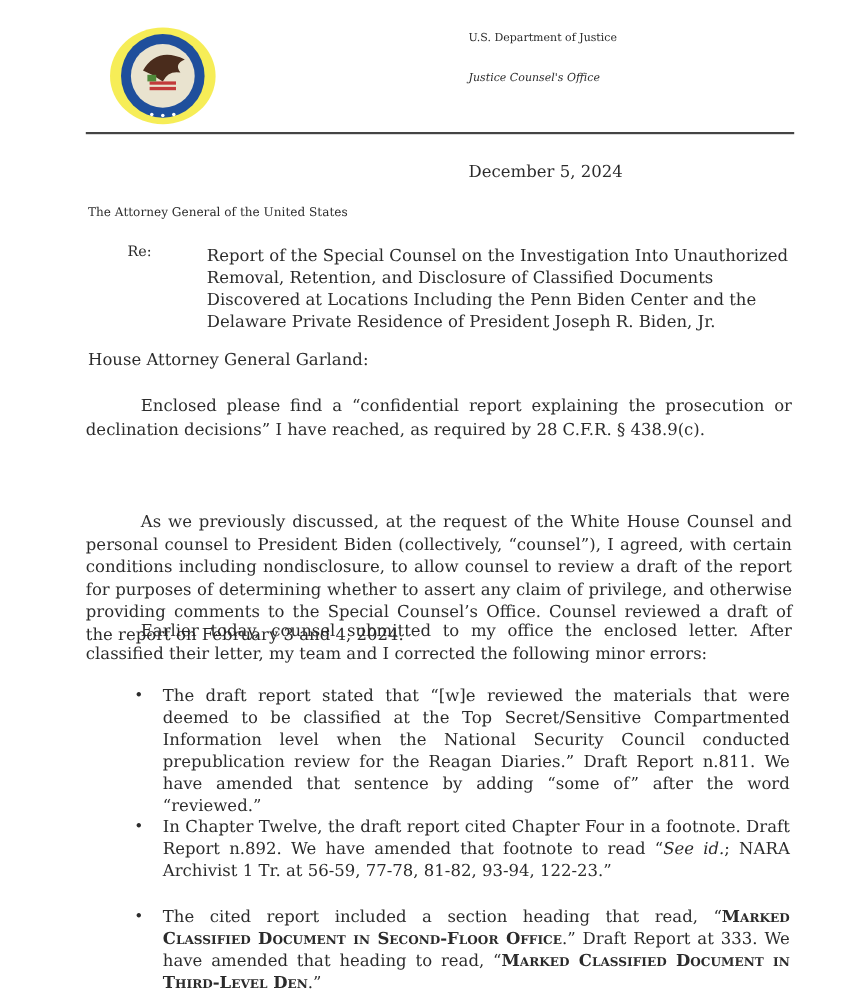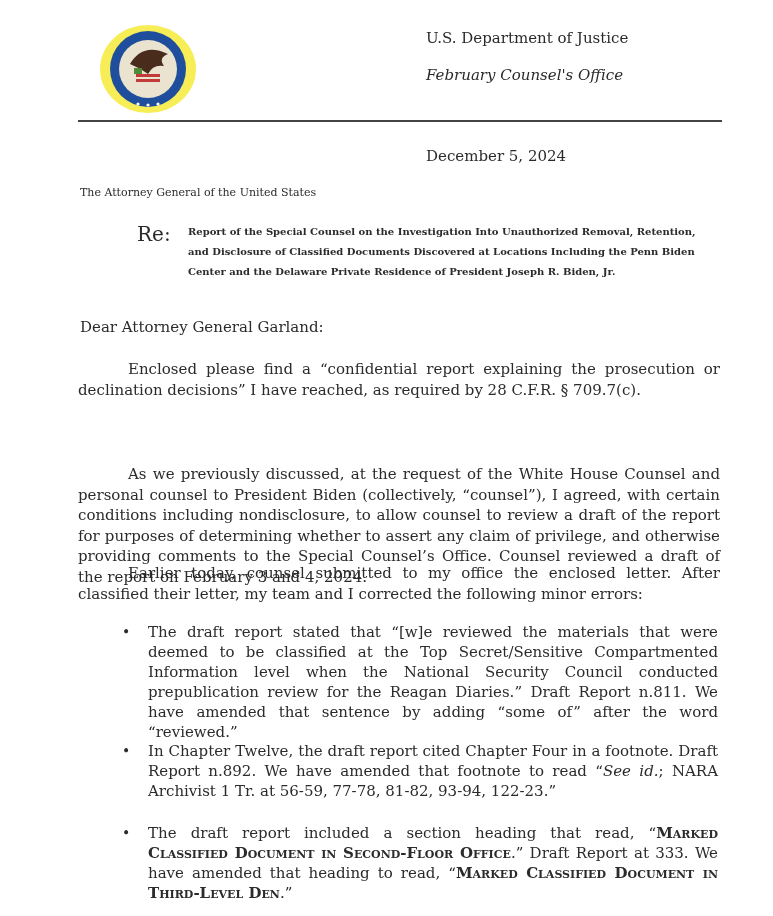--- a/index.html
+++ b/index.html
@@ -5,29 +5,29 @@
   html, body { margin:0; padding:0; }
   body {
     width:773px; height:916px; overflow:hidden; position:relative;
     background:#ffffff; color:#2b2b2b;
     font-family:"DejaVu Serif","Liberation Serif",serif;
   }
   .abs { position:absolute; }
   #seal {
     left:98px; top:24px; width:100px; height:90px;
   }
-  .hdr { left:426px; font-size:15px; color:#2a2a2a; white-space:nowrap; }
+  .hdr { left:426px; font-size:10px; color:#2a2a2a; white-space:nowrap; }
   #hdr-dept { top:29px; }
   #hdr-office { top:66px; font-style:italic; }
   #rule { left:78px; top:120px; width:644px; height:2px; background:#444; }
   #date { left:426px; top:147px; font-size:15px; }
   #addressee { left:80px; top:186px; font-size:11px; }
-  #re-label { left:137px; top:222px; font-size:20px; }
+  #re-label { left:116px; top:222px; font-size:13px; }
   #re-text {
-    left:188px; top:222px; width:530px; font-size:10px; line-height:20px;font-weight:bold;
+    left:188px; top:222px; width:530px; font-size:15px; line-height:20px;
   }
   #salutation { left:80px; top:318px; font-size:15px; }
   .para {
     left:78px; width:642px; font-size:15px; line-height:20.5px;
     text-align:justify; text-indent:50px;
   }
   #p1 { top:359px; }
   #p2 { top:464px; }
   #p3 { top:563px; }
   .bullet {
@@ -52,41 +52,41 @@
     <rect x="38" y="50" width="24" height="3" fill="#c23a3a"></rect>
     <rect x="38" y="55" width="24" height="3" fill="#c23a3a"></rect>
     <rect x="36" y="44" width="8" height="6" fill="#4f8a3a"></rect>
     <circle cx="40" cy="80" r="1.6" fill="#ffffff"></circle>
     <circle cx="50" cy="81" r="1.6" fill="#ffffff"></circle>
     <circle cx="60" cy="80" r="1.6" fill="#ffffff"></circle>
   </svg>
 </div>
 
 <div id="hdr-dept" class="abs hdr">U.S. Department of Justice</div>
-<div id="hdr-office" class="abs hdr">February Counsel's Office</div>
+<div id="hdr-office" class="abs hdr">Justice Counsel's Office</div>
 <div id="rule" class="abs"></div>
 
 <div id="date" class="abs">December 5, 2024</div>
 <div id="addressee" class="abs">The Attorney General of the United States</div>
 
 <div id="re-label" class="abs">Re:</div>
 <div id="re-text" class="abs">Report of the Special Counsel on the Investigation Into Unauthorized Removal, Retention, and Disclosure of Classified Documents Discovered at Locations Including the Penn Biden Center and the Delaware Private Residence of President Joseph R. Biden, Jr.</div>
 
-<div id="salutation" class="abs">Dear Attorney General Garland:</div>
+<div id="salutation" class="abs">House Attorney General Garland:</div>
 
-<div id="p1" class="abs para">Enclosed please find a “confidential report explaining the prosecution or declination decisions” I have reached, as required by 28 C.F.R. § 709.7(c).</div>
+<div id="p1" class="abs para">Enclosed please find a “confidential report explaining the prosecution or declination decisions” I have reached, as required by 28 C.F.R. § 438.9(c).</div>
 <div id="p2" class="abs para">As we previously discussed, at the request of the White House Counsel and personal counsel to President Biden (collectively, “counsel”), I agreed, with certain conditions including nondisclosure, to allow counsel to review a draft of the report for purposes of determining whether to assert any claim of privilege, and otherwise providing comments to the Special Counsel’s Office. Counsel reviewed a draft of the report on February 3 and 4, 2024.</div>
 <div id="p3" class="abs para">Earlier today, counsel submitted to my office the enclosed letter. After classified their letter, my team and I corrected the following minor errors:</div>
 
 <div id="b1" class="abs bullet">
   <span class="dot">•</span>
   <span>The draft report stated that “[w]e reviewed the materials that were deemed to be classified at the Top Secret/Sensitive Compartmented Information level when the National Security Council conducted prepublication review for the Reagan Diaries.” Draft Report n.811. We have amended that sentence by adding “some of” after the word “reviewed.”</span>
 </div>
 
 <div id="b2" class="abs bullet">
   <span class="dot">•</span>
   <span>In Chapter Twelve, the draft report cited Chapter Four in a footnote. Draft Report n.892. We have amended that footnote to read “</span><span class="it">See id.</span><span>; NARA Archivist 1 Tr. at 56-59, 77-78, 81-82, 93-94, 122-23.”</span>
 </div>
 
 <div id="b3" class="abs bullet">
   <span class="dot">•</span>
-  <span>The draft report included a section heading that read, “</span><span class="sc">Marked Classified Document in Second-Floor Office</span><span>.” Draft Report at 333. We have amended that heading to read, “</span><span class="sc">Marked Classified Document in Third-Level Den</span><span>.”</span>
+  <span>The cited report included a section heading that read, “</span><span class="sc">Marked Classified Document in Second-Floor Office</span><span>.” Draft Report at 333. We have amended that heading to read, “</span><span class="sc">Marked Classified Document in Third-Level Den</span><span>.”</span>
 </div>
 
 </body></html>

